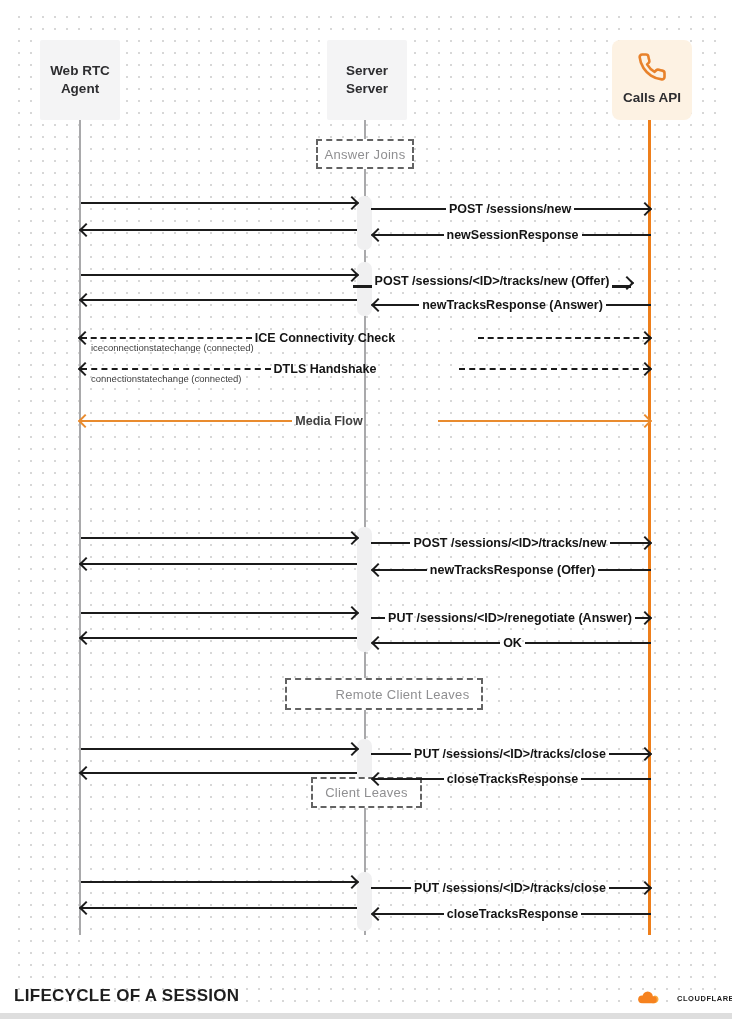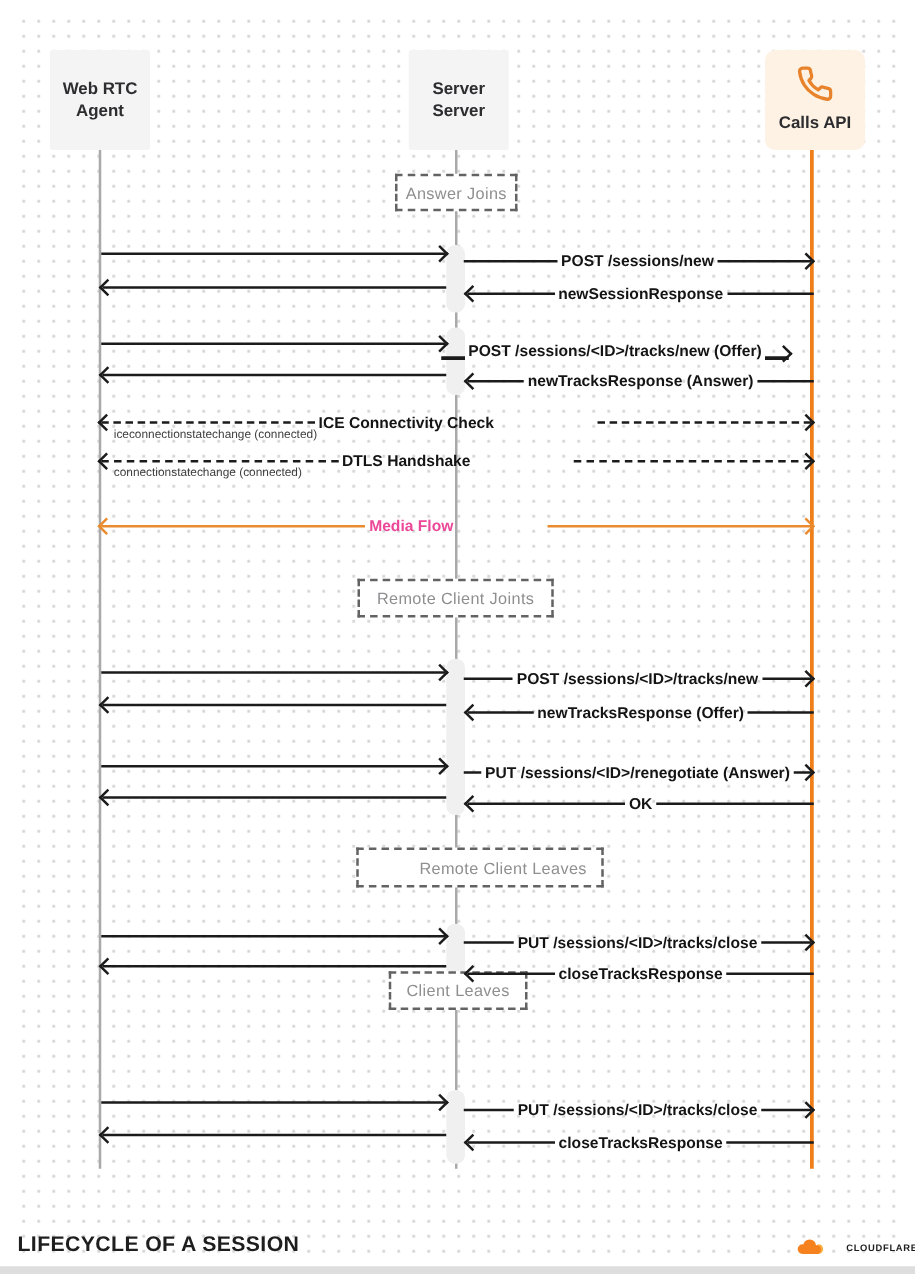--- a/index.html
+++ b/index.html
@@ -35,21 +35,21 @@
   }
   
   .seg{position:absolute;height:13px;display:flex;align-items:center;}
   .seg .ln{flex:1;height:2.5px;background:#1b1b1b;min-width:2px;}
   .seg .ln.dash{flex:1;height:0;background:none;border-top:2.6px dashed #1b1b1b;}
   .seg .lbl{flex:none;padding:0 3px;font-weight:700;font-size:12.5px;color:#141414;white-space:nowrap;}
   .seg .chev{flex:none;width:8px;height:8px;border:solid #1b1b1b;border-width:0 2.6px 2.6px 0;}
   .seg .chev.r{transform:rotate(-45deg);margin-left:-9px;}
   .seg .chev.l{transform:rotate(135deg);margin-right:-9px;}
   .seg.orange .ln{background:#e98b2e;}
-  .seg.orange .lbl{color:#ec4899;}
+  .seg.orange .lbl{color:#404040;}
   .seg.orange .chev{border-color:#e98b2e;}
   .note{position:absolute;font-size:9.5px;color:#3d3d3d;white-space:nowrap;}
   
   .title{position:absolute;left:14px;top:986px;font-size:17px;font-weight:700;color:#1e1e1e;letter-spacing:.3px;}
   .logo{position:absolute;left:636px;top:991px;display:flex;align-items:center;gap:15px;}
   .logo .brand{font-size:7.5px;font-weight:700;letter-spacing:.55px;color:#1d1d1d;}
 </style>
 </head>
 <body>
 
@@ -75,21 +75,20 @@
     <span>Server</span>
   </div>
   <div class="actor api" style="left:612px;">
     <svg class="phone-ic" viewBox="0 0 24 24" fill="none" stroke="#e8822b" stroke-width="2.1" stroke-linecap="round" stroke-linejoin="round">
       <path d="M22 16.92v3a2 2 0 0 1-2.18 2 19.79 19.79 0 0 1-8.63-3.07 19.5 19.5 0 0 1-6-6 19.79 19.79 0 0 1-3.07-8.67A2 2 0 0 1 4.11 2h3a2 2 0 0 1 2 1.72 12.84 12.84 0 0 0 .7 2.81 2 2 0 0 1-.45 2.11L8.09 9.91a16 16 0 0 0 6 6l1.27-1.27a2 2 0 0 1 2.11-.45 12.84 12.84 0 0 0 2.81.7A2 2 0 0 1 22 16.92z"></path>
     </svg>
     <span class="alabel">Calls API</span>
   </div>
 
   <div class="phase" style="left:316px;top:139px;width:94px;height:26px;">Answer Joins</div>
-  <div class="phase" style="left:286px;top:463px;width:153px;height:27px;">Remote Client Joints</div>
   <div class="phase" style="left:285px;top:678px;width:157px;height:28px;padding-left:37px;">Remote Client Leaves</div>
   <div class="phase" style="left:311px;top:777px;width:107px;height:27px;">Client Leaves</div>
 
   <div id="msg-layer">
       <div class="seg" style="left: 81px; width: 276px; top: 196.5px;">
         <span class="ln"></span>
         <span class="chev r"></span>
       </div>
       <div class="seg" style="left: 371px; width: 279px; top: 202.5px; align-items: center;">
         <span class="ln"></span>

